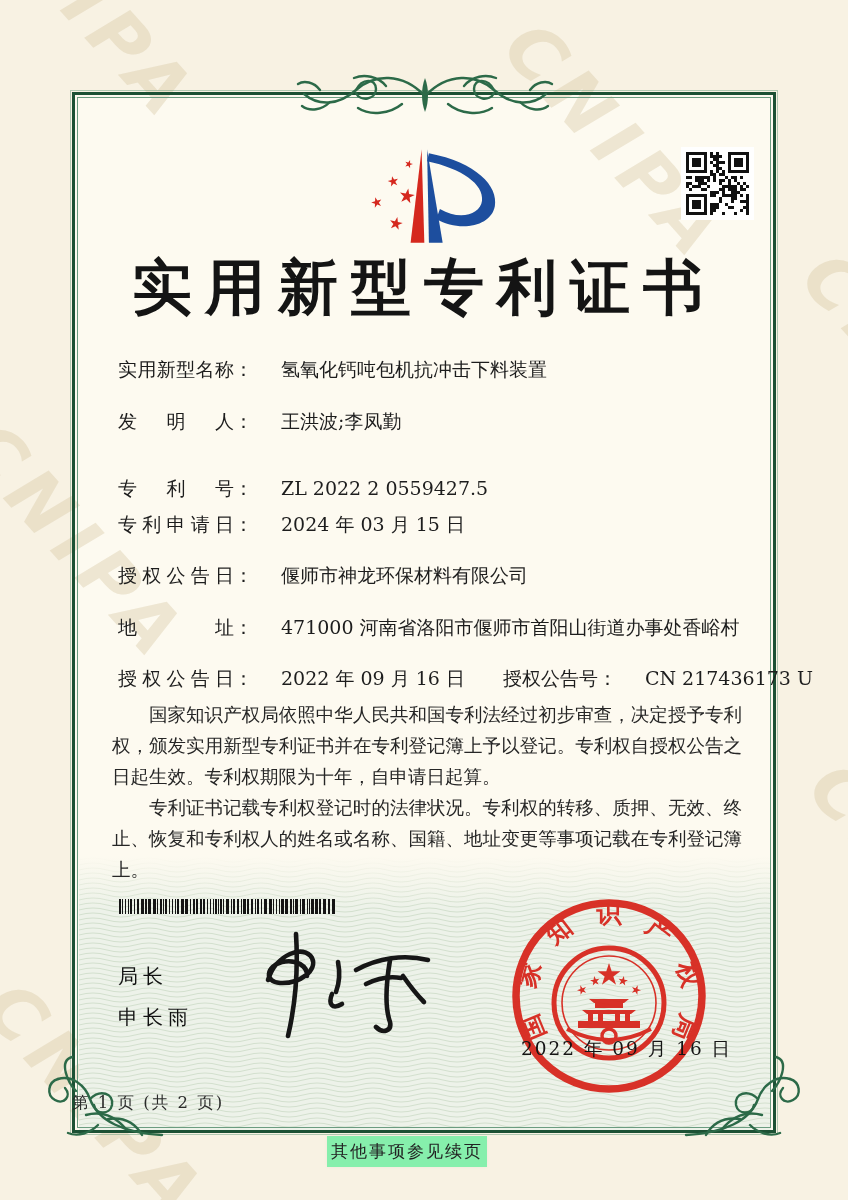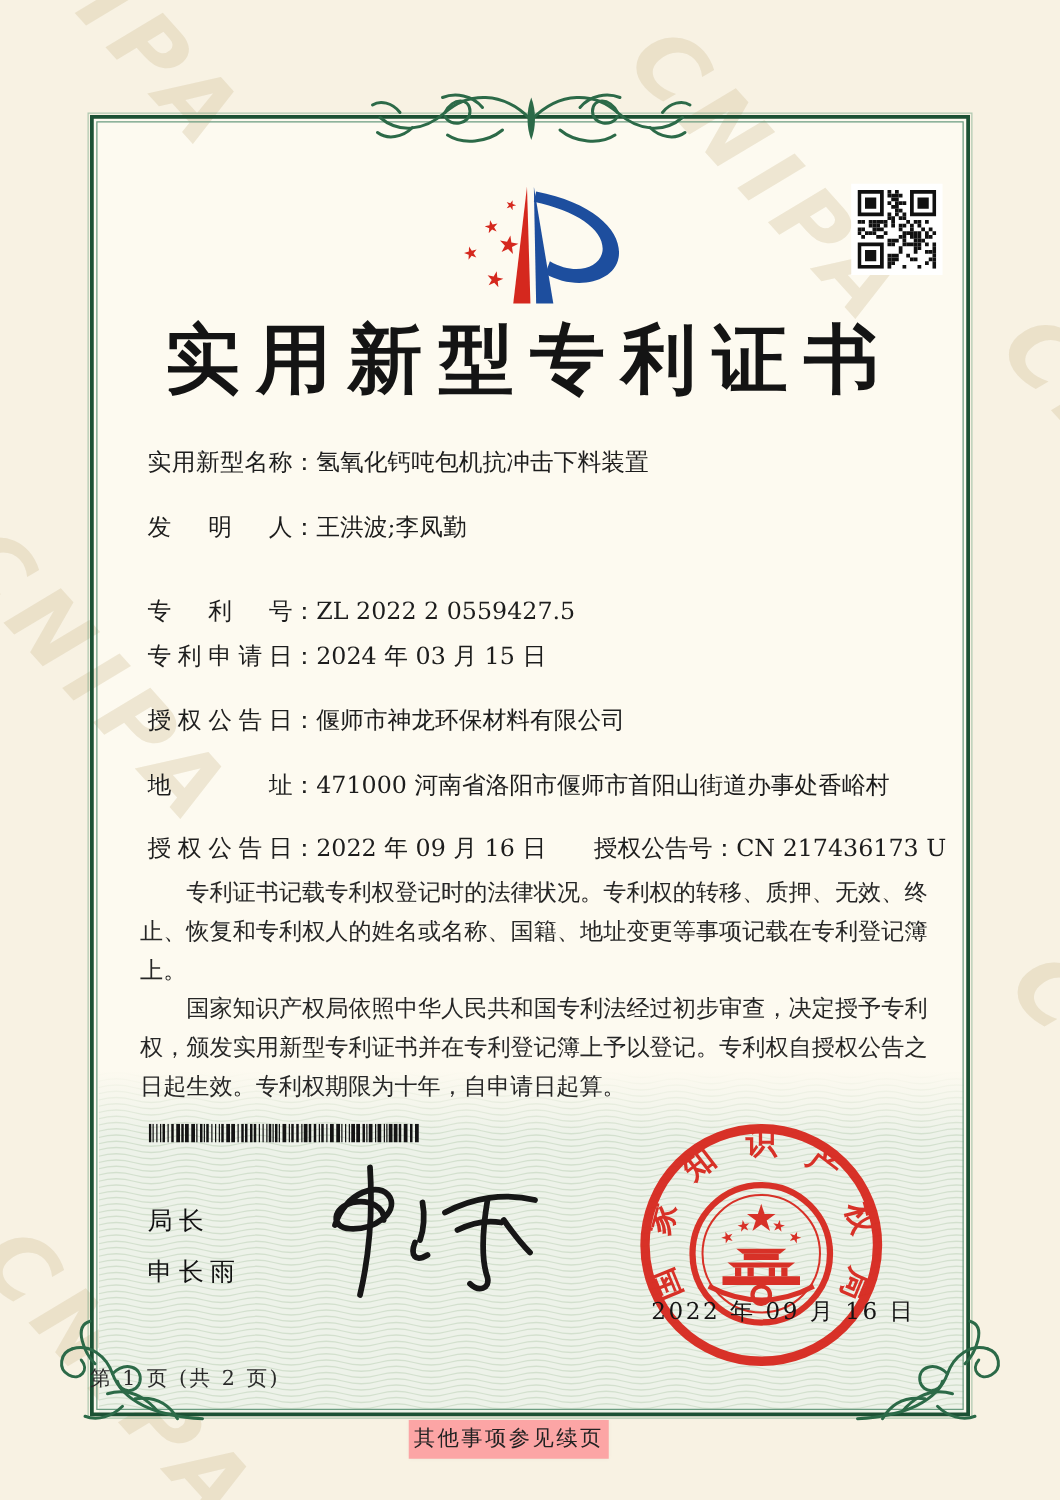--- a/index.html
+++ b/index.html
@@ -59,21 +59,21 @@
     position:absolute;left:72px;top:248px;width:704px;
     text-align:center;font-size:60px;font-weight:bold;
     letter-spacing:13px;color:#141414;
   }
   .frow{position:absolute;left:118px;font-size:19px;white-space:nowrap;color:#1d1d1d;}
   .flabel{
     display:inline-block;width:116px;
     text-align:justify;text-align-last:justify;
     vertical-align:bottom;
   }
-  .fvalue{margin-left:0;}
+  .fvalue{margin-left:28px;}
   .frow2{margin-left:38px;text-align:center;}
   .body-text{
     position:absolute;left:112px;top:699px;width:630px;
     font-size:18.5px;line-height:31px;text-align:justify;
     color:#262626;
   }
   .body-text p{margin:0;text-indent:2em;}
   .barcode{position:absolute;left:119px;top:899px;line-height:0;}
   .officer{position:absolute;left:118px;top:963px;font-size:20px;letter-spacing:5px;color:#111;}
   .officer div{margin-bottom:14px;}
@@ -82,21 +82,21 @@
   .seal-date{
     position:absolute;left:521px;top:1036px;width:200px;
     font-size:18.5px;letter-spacing:2px;color:#141414;white-space:nowrap;
   }
   .page-info{
     position:absolute;left:72px;top:1092px;width:704px;
     text-align:left;font-size:16.5px;letter-spacing:2px;color:#2a2a2a;
   }
   .cont-note{
     position:absolute;left:327px;top:1136px;width:160px;height:31px;
-    background:#fca5a5;box-shadow:0 0 4px rgba(0,0,0,.04);
+    background:#86efac;box-shadow:0 0 4px rgba(0,0,0,.04);
     text-align:center;font-size:17px;line-height:31px;letter-spacing:2px;color:#222;
   }
 </style>
 </head>
 <body>
 
 <div class="page">
 
   <span class="wm" style="left:-60px;top:-40px;">CNIPA</span>
   <span class="wm" style="left:470px;top:100px;">CNIPA</span>
@@ -381,22 +381,22 @@
       <span class="flabel">授权公告日</span><span>：</span><span class="fvalue">偃师市神龙环保材料有限公司</span>
     </div>
     <div class="frow" style="top:615px;">
       <span class="flabel">地址</span><span>：</span><span class="fvalue">471000 河南省洛阳市偃师市首阳山街道办事处香峪村</span>
     </div>
     <div class="frow" style="top:666px;">
       <span class="flabel">授权公告日</span><span>：</span><span class="fvalue">2022 年 09 月 16 日</span><span class="frow2"><span>授权公告号</span><span>：</span><span class="fvalue">CN 217436173 U</span></span>
     </div>
 
     <div class="body-text">
+      <p>国家知识产权局依照中华人民共和国专利法经过初步审查，决定授予专利权，颁发实用新型专利证书并在专利登记簿上予以登记。专利权自授权公告之日起生效。专利权期限为十年，自申请日起算。</p>
       <p>专利证书记载专利权登记时的法律状况。专利权的转移、质押、无效、终止、恢复和专利权人的姓名或名称、国籍、地址变更等事项记载在专利登记簿上。</p>
-      <p>国家知识产权局依照中华人民共和国专利法经过初步审查，决定授予专利权，颁发实用新型专利证书并在专利登记簿上予以登记。专利权自授权公告之日起生效。专利权期限为十年，自申请日起算。</p>
     </div>
 
     <div class="barcode">
       <svg id="barcode-svg" width="218" height="15">
           <rect x="0" y="0" width="2" height="15" fill="#141414"></rect>
           <rect x="3" y="0" width="1" height="15" fill="#141414"></rect>
           <rect x="6" y="0" width="1" height="15" fill="#141414"></rect>
           <rect x="9" y="0" width="1" height="15" fill="#141414"></rect>
           <rect x="11" y="0" width="2" height="15" fill="#141414"></rect>
           <rect x="15" y="0" width="1" height="15" fill="#141414"></rect>

